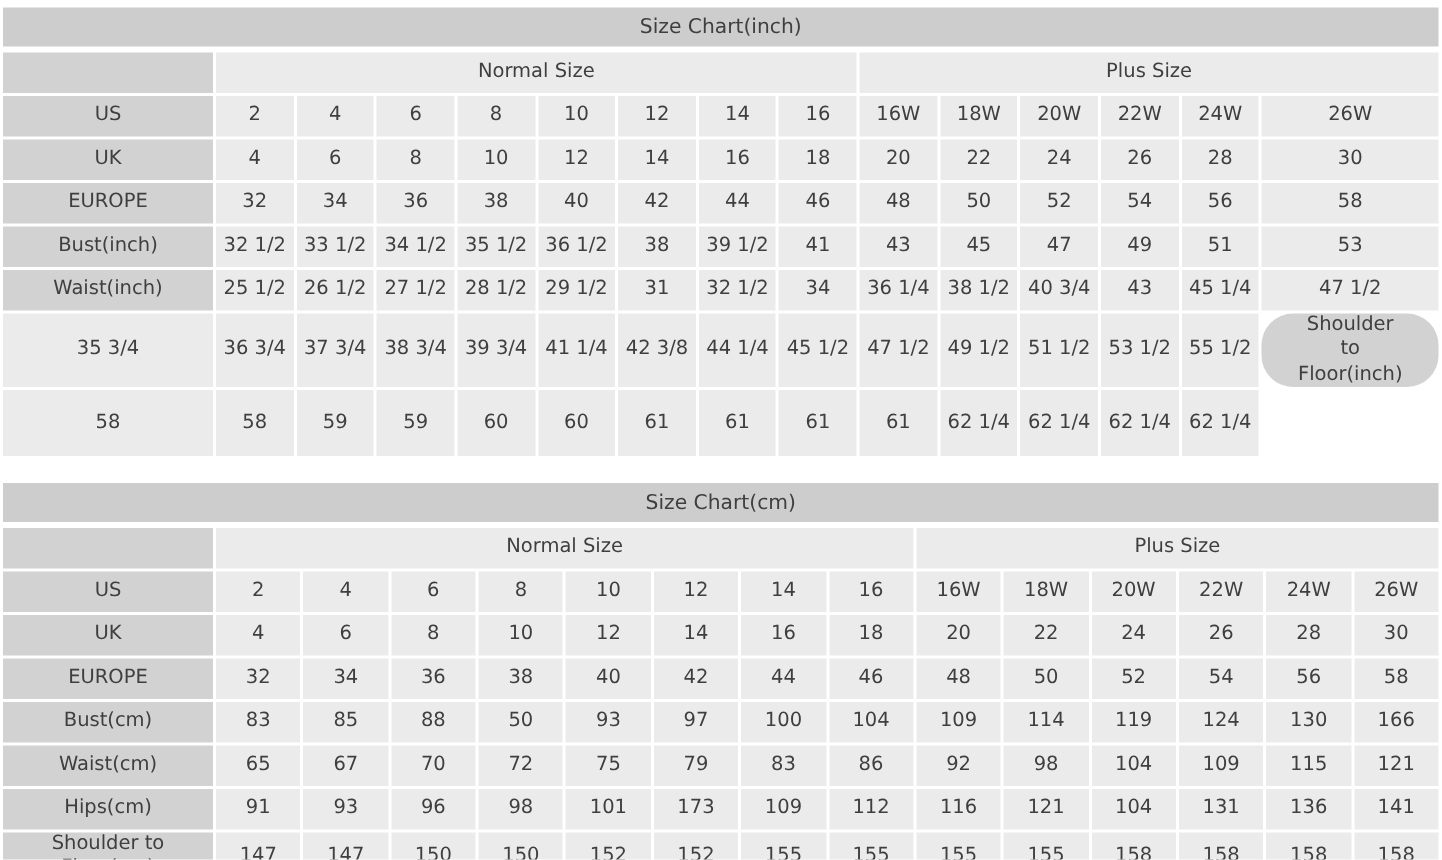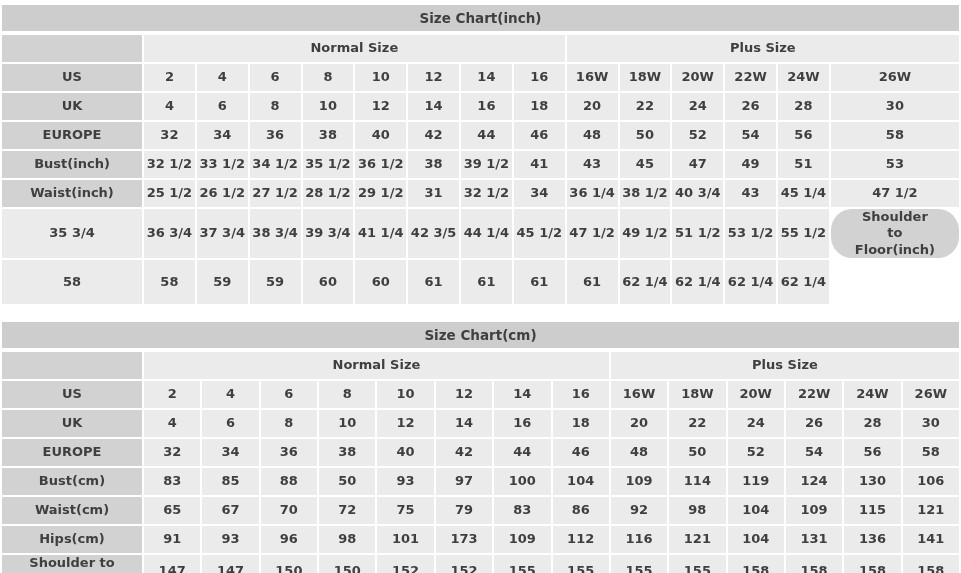--- a/index.html
+++ b/index.html
@@ -16,21 +16,21 @@
     background: #ffffff;
     font-family: "DejaVu Sans", "Liberation Sans", sans-serif;
     color: var(--text);
   }
   .page {
     width: 961px;
     height: 573px;
     padding: 5px 2px 0 2px;
     overflow: hidden;
   }
-  .chart { margin-bottom: 18px; font-weight: bold; }
+  .chart { margin-bottom: 18px; }
   .title {
     height: 26px;
     background: var(--title-bg);
     display: flex;
     align-items: center;
     justify-content: center;
     font-size: 13.5px;
     margin-bottom: 4px;
   }
   .grid {
@@ -142,21 +142,21 @@
         <div class="cell value" data-row-index="4">40 3/4</div>
         <div class="cell value" data-row-index="4">43</div>
         <div class="cell value" data-row-index="4">45 1/4</div>
         <div class="cell value" data-row-index="4">47 1/2</div>
         <div class="cell value" data-row-index="5">35 3/4</div>
         <div class="cell value" data-row-index="5">36 3/4</div>
         <div class="cell value" data-row-index="5">37 3/4</div>
         <div class="cell value" data-row-index="5">38 3/4</div>
         <div class="cell value" data-row-index="5">39 3/4</div>
         <div class="cell value" data-row-index="5">41 1/4</div>
-        <div class="cell value" data-row-index="5">42 3/5</div>
+        <div class="cell value" data-row-index="5">42 3/8</div>
         <div class="cell value" data-row-index="5">44 1/4</div>
         <div class="cell value" data-row-index="5">45 1/2</div>
         <div class="cell value" data-row-index="5">47 1/2</div>
         <div class="cell value" data-row-index="5">49 1/2</div>
         <div class="cell value" data-row-index="5">51 1/2</div>
         <div class="cell value" data-row-index="5">53 1/2</div>
         <div class="cell value" data-row-index="5">55 1/2</div>
         <div class="cell label" data-row-index="6">Shoulder to Floor(inch)</div>
         <div class="cell value" data-row-index="6">58</div>
         <div class="cell value" data-row-index="6">58</div>
@@ -232,21 +232,21 @@
         <div class="cell value" data-row-index="3">50</div>
         <div class="cell value" data-row-index="3">93</div>
         <div class="cell value" data-row-index="3">97</div>
         <div class="cell value" data-row-index="3">100</div>
         <div class="cell value" data-row-index="3">104</div>
         <div class="cell value" data-row-index="3">109</div>
         <div class="cell value" data-row-index="3">114</div>
         <div class="cell value" data-row-index="3">119</div>
         <div class="cell value" data-row-index="3">124</div>
         <div class="cell value" data-row-index="3">130</div>
-        <div class="cell value" data-row-index="3">106</div>
+        <div class="cell value" data-row-index="3">166</div>
         <div class="cell label" data-row-index="4">Waist(cm)</div>
         <div class="cell value" data-row-index="4">65</div>
         <div class="cell value" data-row-index="4">67</div>
         <div class="cell value" data-row-index="4">70</div>
         <div class="cell value" data-row-index="4">72</div>
         <div class="cell value" data-row-index="4">75</div>
         <div class="cell value" data-row-index="4">79</div>
         <div class="cell value" data-row-index="4">83</div>
         <div class="cell value" data-row-index="4">86</div>
         <div class="cell value" data-row-index="4">92</div>

